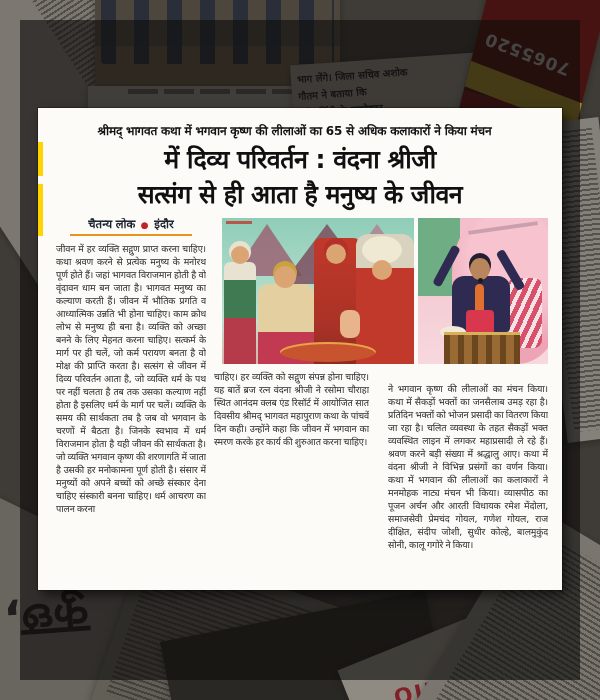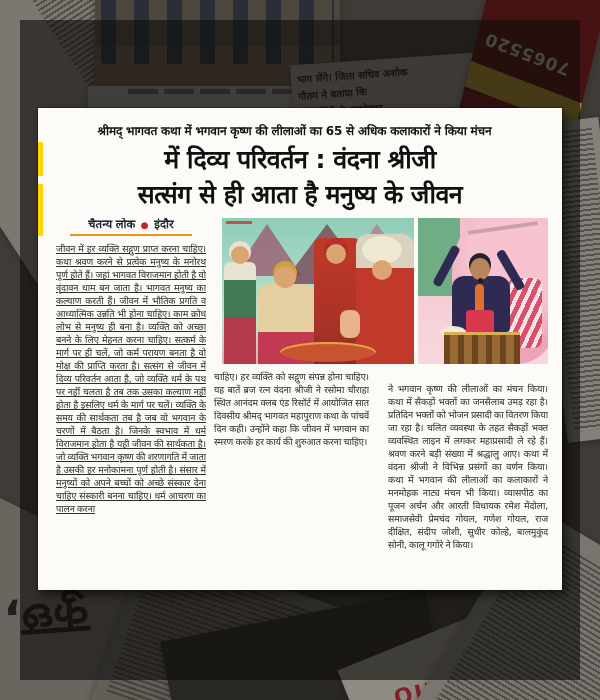--- a/index.html
+++ b/index.html
@@ -51,21 +51,21 @@
   .ys1{top:34px;height:34px;} .ys2{top:76px;height:52px;}
   .kicker{position:absolute;left:6px;right:17px;top:14px;text-align:center;font-weight:bold;
     font-size:12px;color:#131313;white-space:nowrap;letter-spacing:-.2px;}
   .headline{position:absolute;left:4px;right:4px;top:34px;text-align:center;font-weight:bold;
     color:#101010;font-size:25px;line-height:35px;white-space:nowrap;letter-spacing:-.5px;}
 
   .body-wrap{position:absolute;left:18px;top:110px;width:492px;bottom:8px;}
   .colcommon{position:absolute;text-align:justify;font-size:9.3px;line-height:13px;color:#2d2d2d;
     letter-spacing:-.15px;word-spacing:-.5px;overflow:hidden;}
   .col1{left:0;top:0;width:150px;height:364px;}
-  .col1 .coltext{height:314px;overflow:hidden;text-align:justify;text-decoration:underline;}
+  .col1 .coltext{height:314px;overflow:hidden;text-align:justify;}
   .col2{left:158px;top:152px;width:155px;height:210px;}
   .col3{left:332px;top:164px;width:160px;height:216px;}
   .para2{text-indent:10px;margin-top:0;}
 
   .byline-block{text-align:center;margin-bottom:6px;}
   .byline-row{font-weight:bold;font-size:11.5px;color:#1c2430;letter-spacing:0;}
   .bullet{color:#c42222;font-size:9px;padding:0 2px;}
   .byline-rule{height:2px;background:#e89520;margin:2px 14px 2px 14px;}
   .handle{font-weight:bold;font-size:9.5px;color:#8b7355;letter-spacing:.3px;}
 

